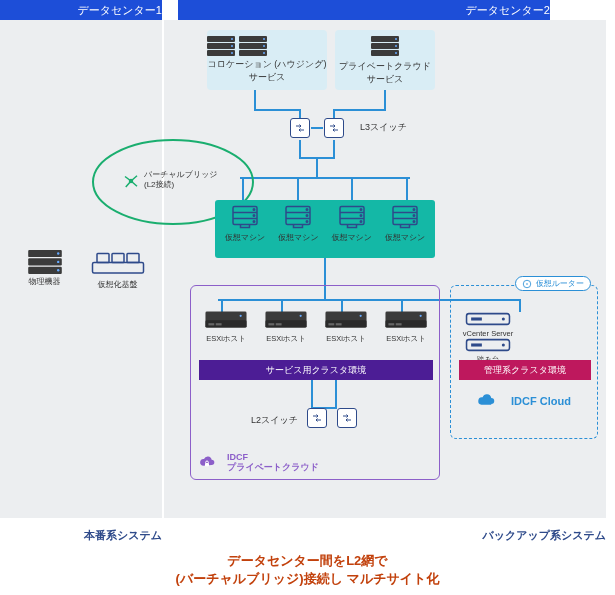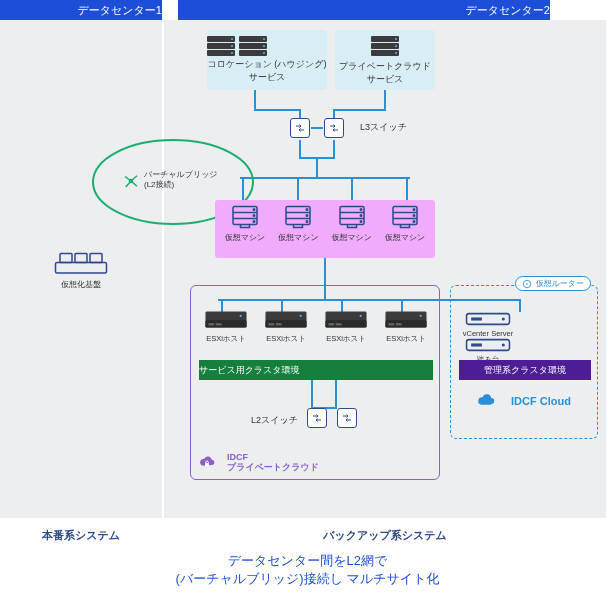--- a/index.html
+++ b/index.html
@@ -6,59 +6,59 @@
   body { font-family: "Hiragino Sans", "Meiryo", sans-serif; font-size: 10px; color: #333; }
   .canvas { position: relative; width: 615px; height: 595px; background: #fff; }
 
   .dc-header { position: absolute; top: 0; height: 20px; line-height: 20px; text-align: right; color: #fff; font-size: 11px; background: #1d4ed8; }
   .dc1-header { left: 0; width: 162px; }
   .dc2-header { left: 153px; width: 372px; margin-left: 25px; }
 
   .dc1-body { position: absolute; left: 0; top: 20px; width: 162px; height: 498px; background: #eceef0; }
   .dc2-body { position: absolute; left: 164px; top: 20px; width: 442px; height: 498px; background: #eceef0; }
 
-  .footer-label { position: absolute; top: 526px; height: 18px; line-height: 18px; text-align: center; font-size: 11px; font-weight: bold; color: #2e4a8a; }
+  .footer-label { position: absolute; top: 526px; height: 18px; line-height: 18px; text-align: right; font-size: 11px; font-weight: bold; color: #2e4a8a; }
   .footer1 { left: 0; width: 162px; }
   .footer2 { left: 164px; width: 442px; }
 
-  .caption { position: absolute; left: 0; top: 552px; width: 615px; text-align: center; font-size: 13px; font-weight: normal; color: #1d4ed8; line-height: 1.4; }
+  .caption { position: absolute; left: 0; top: 552px; width: 615px; text-align: center; font-size: 13px; font-weight: bold; color: #c2410c; line-height: 1.4; }
 
   
   .cloud-box { position: absolute; background: #d9edf5; border-radius: 4px; text-align: center; padding-top: 6px; }
   .cloud-box .lbl { font-size: 9px; line-height: 1.2; margin-top: 2px; }
   .colo { left: 195px; top: 30px; width: 120px; height: 60px; margin-left: 12px; }
   .bare { left: 335px; top: 30px; width: 100px; height: 60px; }
 
   
   .l3-group { position: absolute; left: 290px; top: 118px; width: 60px; height: 22px; display:flex; gap:14px; }
   .l3-label { position: absolute; left: 360px; top: 121px; font-size: 9px; }
   .sw-box { width: 20px; height: 20px; border: 1.5px solid #2e4a8a; border-radius: 3px; display:flex; align-items:center; justify-content:center; background:#fff; }
 
   
-  .vm-box { position: absolute; left: 215px; top: 200px; width: 220px; height: 58px; background: #f0abfc; border-radius: 3px; padding: 5px 6px 2px; display:flex; justify-content: space-between; }
+  .vm-box { position: absolute; left: 215px; top: 200px; width: 220px; height: 58px; background: #14b8a6; border-radius: 3px; padding: 5px 6px 2px; display:flex; justify-content: space-between; }
   .vm-item { width: 48px; text-align:center; }
   .vm-item .lbl { font-size: 8px; margin-top:1px; }
 
   
   .pc-zone { position: absolute; left: 190px; top: 285px; width: 250px; height: 195px; border: 1.5px solid #8c5fc9; border-radius: 6px; }
   .pc-title { position:absolute; left: 8px; bottom: 6px; display:flex; align-items:center; gap:12px; font-size:9px; color:#8c5fc9; font-weight:bold; line-height:1.1;}
   .esxi-row { position:absolute; left:8px; top:24px; width:234px; display:flex; justify-content:space-between; }
   .esxi-item { width:54px; text-align:center; }
   .esxi-name { font-size:7.5px; }
-  .svc-bar { position:absolute; left:8px; top:74px; width:234px; height:20px; background:#15803d; color:#fff; font-size:9px; line-height:20px; }
+  .svc-bar { position:absolute; left:8px; top:74px; width:234px; height:20px; background:#4c1d95; color:#fff; font-size:9px; text-align:center; line-height:20px; }
   .l2-label { position:absolute; left:60px; top:128px; font-size:9px; }
   .l2-group { position:absolute; left:116px; top:122px; display:flex; gap:10px; }
 
   
   .mgmt-zone { position: absolute; left: 450px; top: 285px; width: 148px; height: 154px; border: 1.5px dashed #2b8fd6; border-radius: 6px; }
   .vr-badge { position:absolute; right:6px; top:-10px; background:#fff; border:1px solid #2b8fd6; border-radius:10px; padding:1px 6px; font-size:8px; color:#2b8fd6; display:flex; align-items:center; gap:4px;}
   .mgmt-row { position:absolute; left:8px; top:26px; width:132px; display:flex; justify-content:space-around;flex-direction:column; }
   .mgmt-item { width:58px; text-align:center; }
   .mgmt-item .lbl { font-size:7.5px; margin-top:1px; }
-  .mgmt-bar { position:absolute; left:8px; top:74px; width:132px; height:20px; background:#4c1d95; color:#fff; font-size:9px; text-align:center; line-height:20px; }
+  .mgmt-bar { position:absolute; left:8px; top:74px; width:132px; height:20px; background:#be185d; color:#fff; font-size:9px; text-align:center; line-height:20px; }
   .idcf-cloud { position:absolute; left:0; top:108px; width:100%; text-align:left; font-size:11px; font-weight:bold; color:#2b8fd6; display:flex; align-items:center; justify-content:center; gap:16px;}
 
   
   .dc1-row { position:absolute; left:8px; top:252px; width:146px; display:flex; justify-content:space-around; }
   .dc1-item { width:58px; text-align:center; }
   .dc1-item .lbl { font-size:8px; margin-top:1px; }
 
   
   .vbridge { position:absolute; left:88px; top:132px; width:170px; height:100px; }
   .vbridge svg { position:absolute; left:0; top:0; }
@@ -334,20 +334,24 @@
     <div class="idcf-cloud">
       <svg width="18" height="14" viewBox="0 0 24 18">
           <path d="M19 13a4 4 0 000-8 6 6 0 00-11.5-1A5 5 0 006 14h13z" fill="#2b8fd6"></path>
         </svg>
       <span>IDCF Cloud</span>
     </div>
   </div>
 
   <div class="dc1-row">
     <div class="dc1-item">
+      <div class="server-stack" style="transform:scale(1.2);display:inline-block"><div class="u"></div><div class="u"></div><div class="u"></div></div>
+      <div class="lbl">物理機器</div>
+    </div>
+    <div class="dc1-item">
       <svg width="54" height="24" viewBox="0 0 72 32">
         <g fill="none" stroke="#2e4a8a" stroke-width="2">
             <rect x="2" y="14" width="68" height="14" rx="2"></rect>
             <rect x="8" y="2" width="16" height="12" rx="1"></rect>
             <rect x="28" y="2" width="16" height="12" rx="1"></rect>
             <rect x="48" y="2" width="16" height="12" rx="1"></rect>
           </g>
       </svg>
       <div class="lbl">仮想化基盤</div>
     </div>

